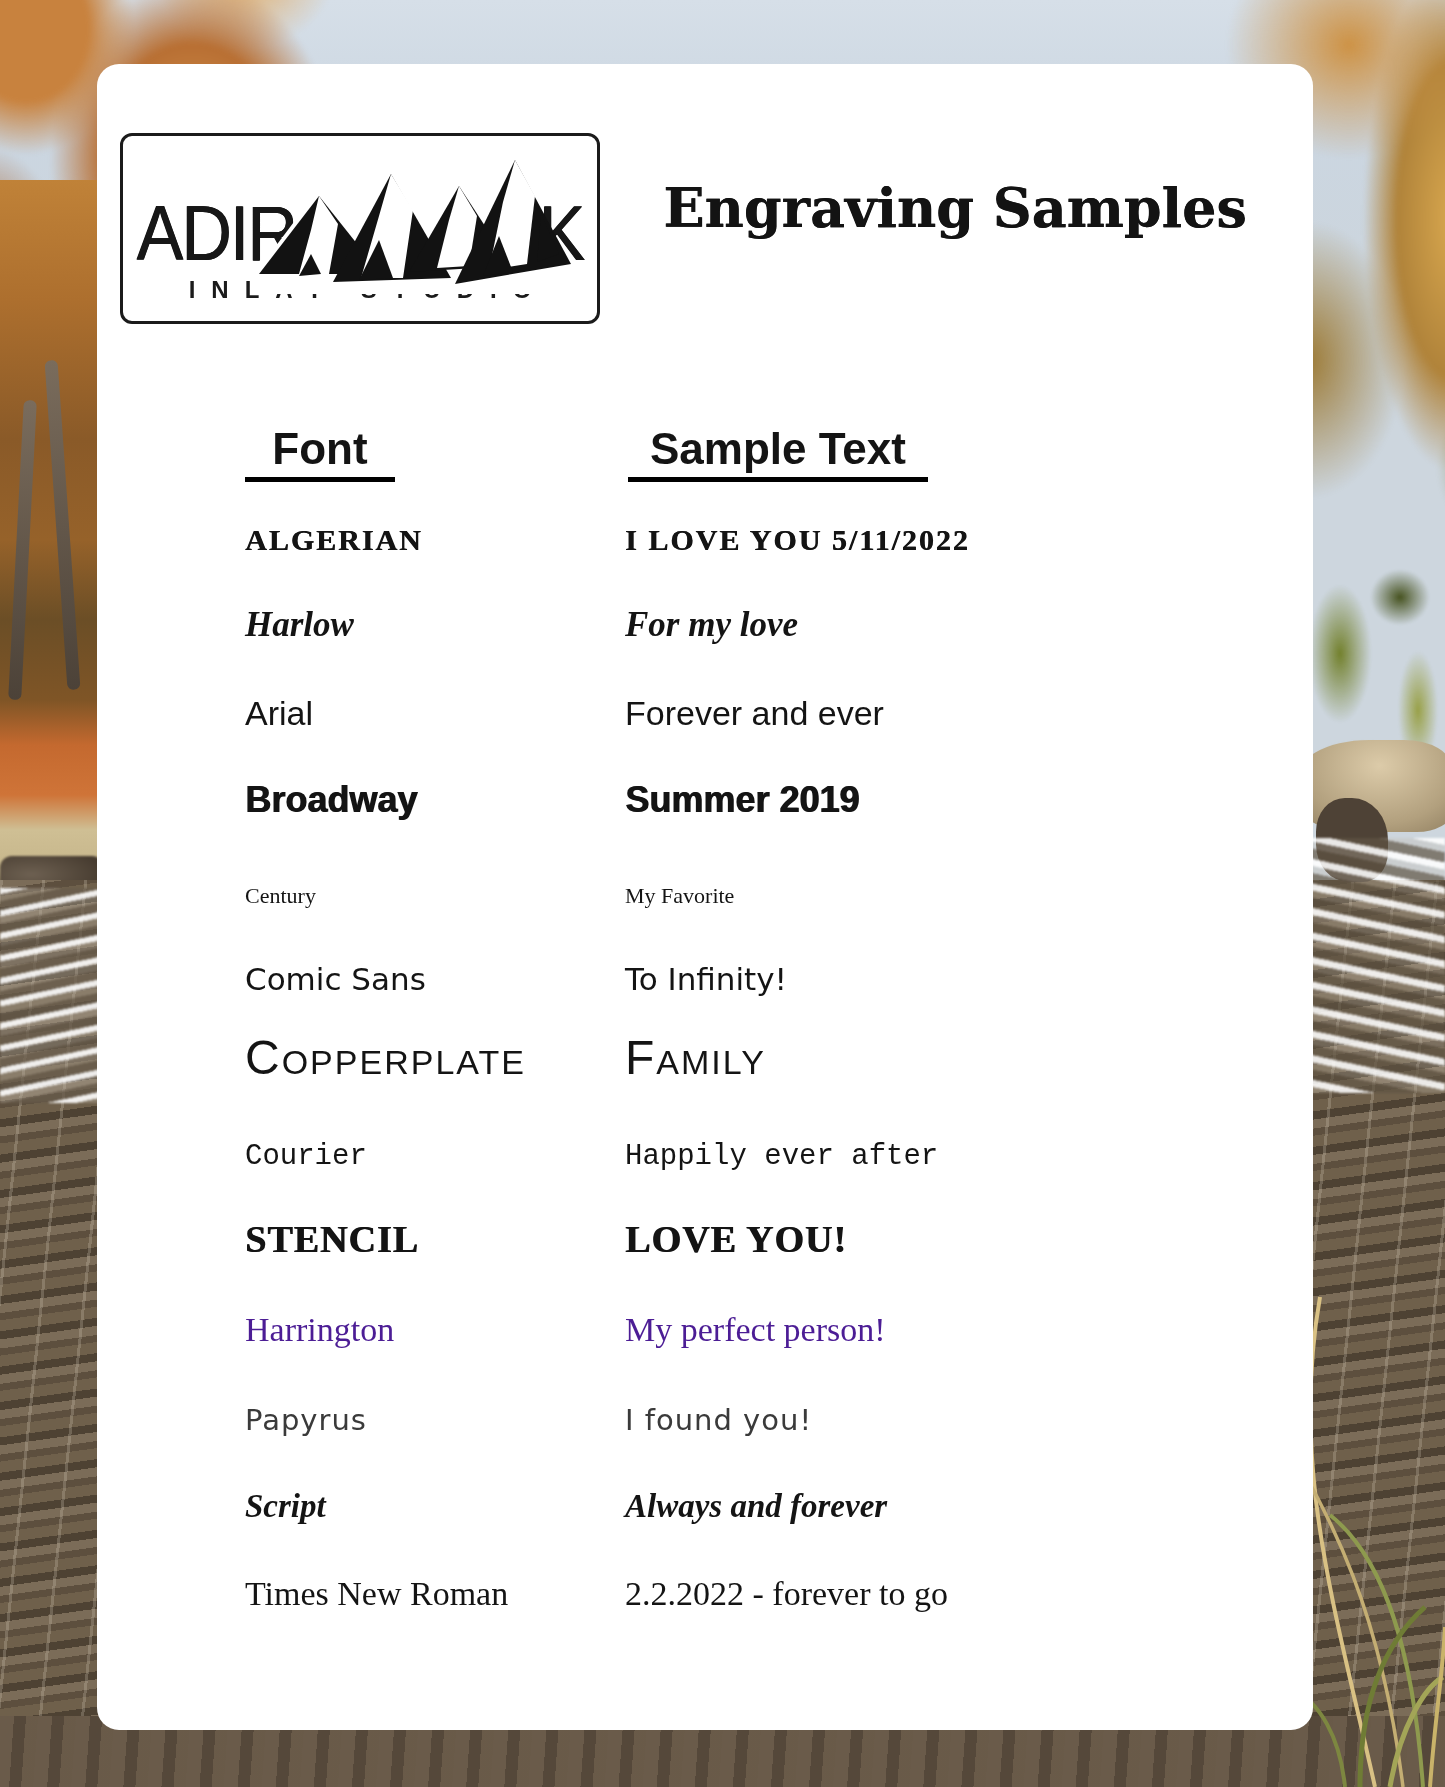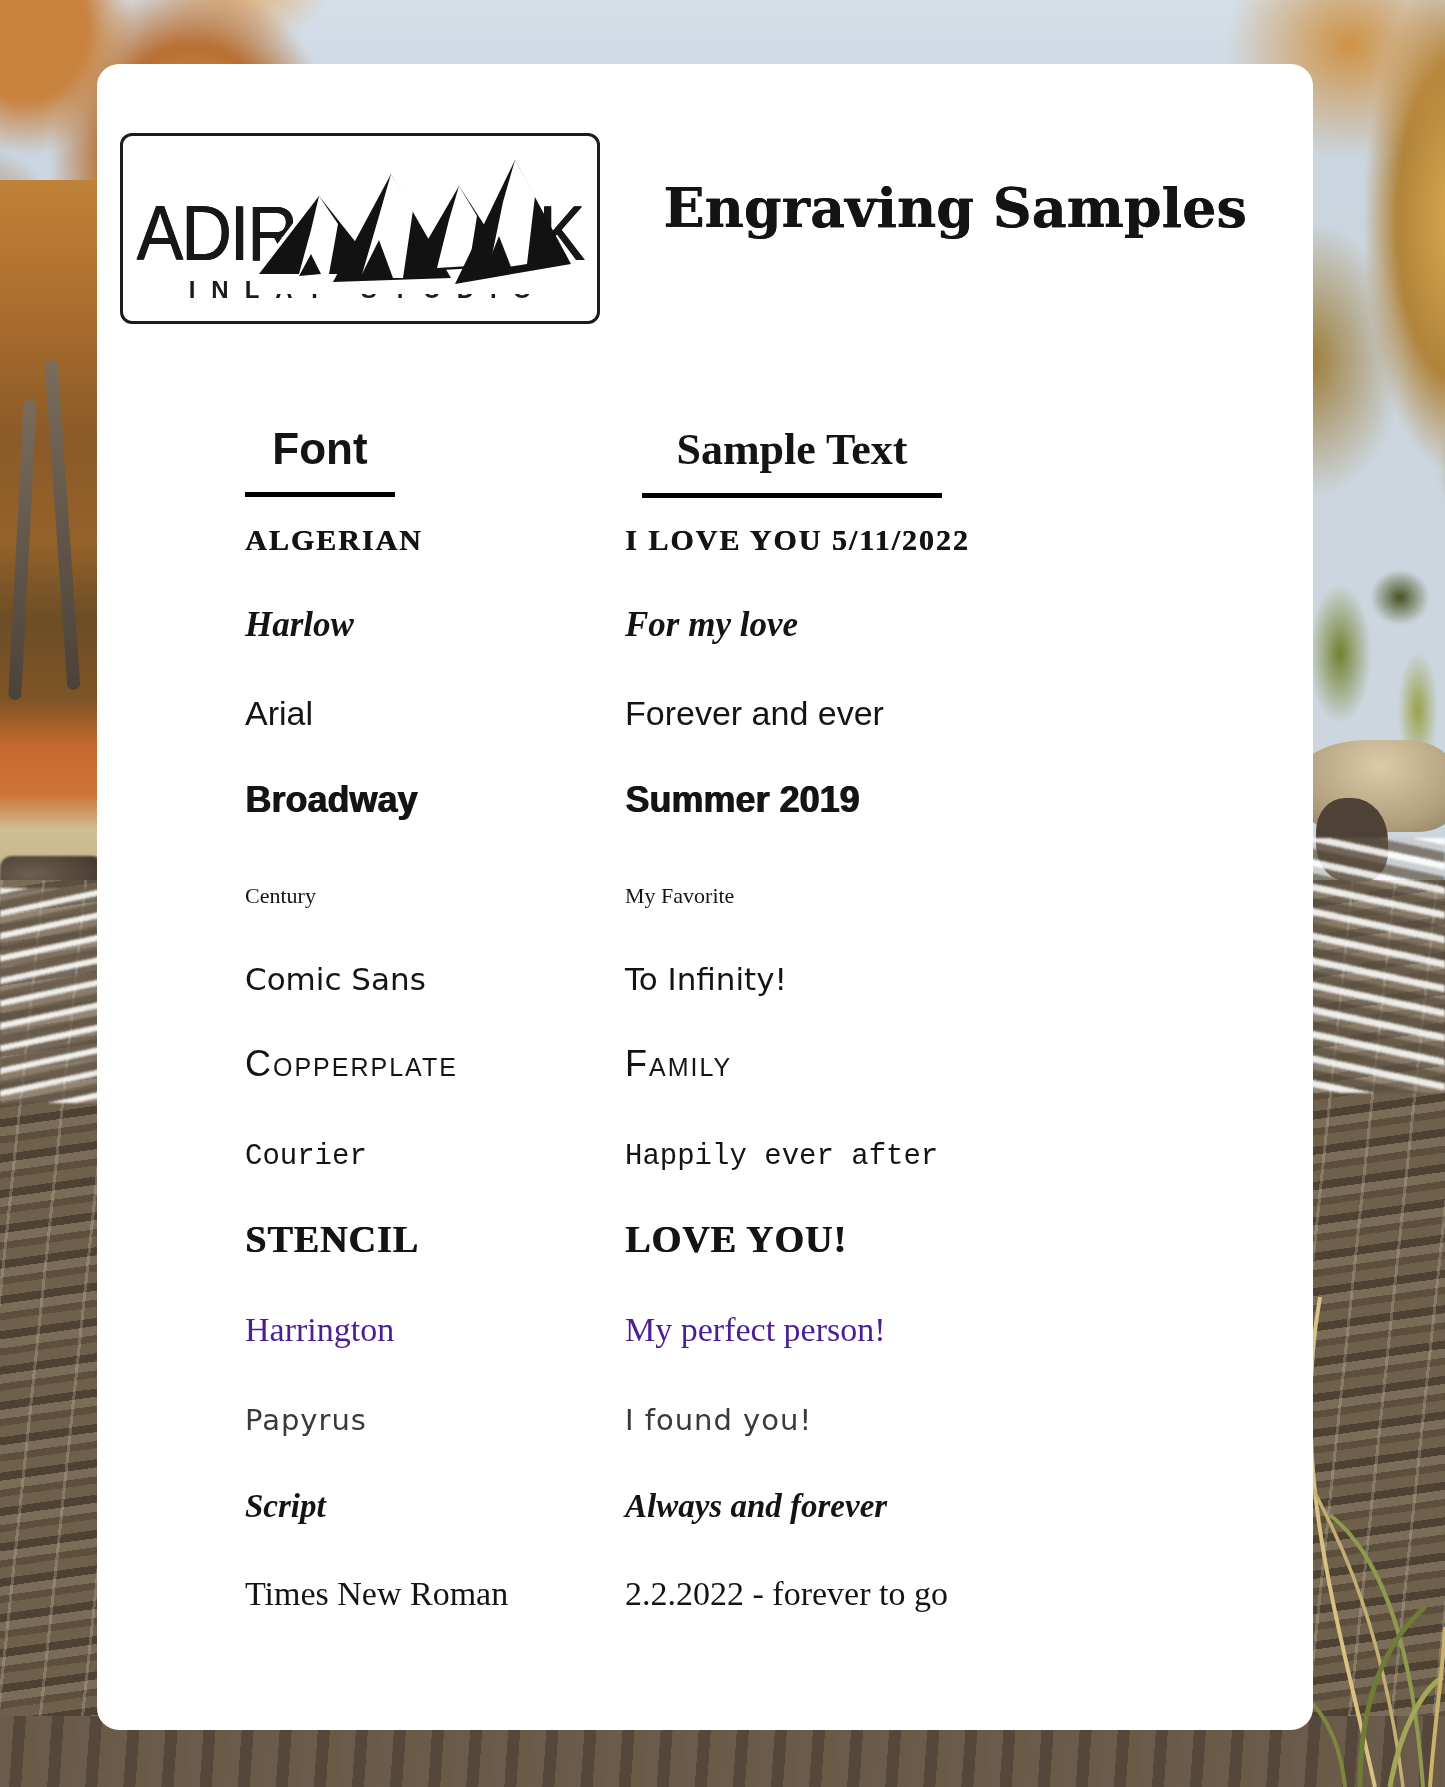--- a/index.html
+++ b/index.html
@@ -74,36 +74,36 @@
   .brand{position:absolute;left:0;right:0;top:62px;text-align:center;
     font-family:"Liberation Sans",sans-serif;font-size:70px;line-height:1;
     letter-spacing:-2px;color:#171717;transform:scaleY(1.12);
     text-shadow:.4px 0 currentColor,-.4px 0 currentColor;}
   .sub{position:absolute;left:0;right:0;top:140px;text-align:center;
     font-weight:bold;font-size:24px;letter-spacing:16px;text-indent:16px;color:#1b1b1b;}
   .title{position:absolute;left:500px;top:112px;width:716px;margin:0;text-align:center;
     font-family:"DejaVu Serif",serif;font-weight:bold;font-size:54px;color:#131313;
     text-shadow:.4px 0 currentColor;}
   .hdr{position:absolute;font-weight:bold;font-size:44px;text-align:center;
-    border-bottom:5px solid #000;padding-bottom:18px;}
+    border-bottom:5px solid #000;padding-bottom:3px;}
   .hdr-font{left:148px;top:360px;min-width:150px;}
-  .hdr-sample{left:545px;top:360px;min-width:300px;font-family:Liberation Serif, serif;}
+  .hdr-sample{left:531px;top:360px;min-width:300px;}
   .rows{position:absolute;left:0;top:405px;right:0;}
   .row{height:88px;display:flex;align-items:flex-end;}
   .cell{white-space:nowrap;}
   .font-name{margin-left:148px;width:380px;flex:0 0 auto;}
   .sample{flex:1;}
   
   .f-algerian{font-family:"Liberation Serif",serif;font-weight:bold;font-size:30px;letter-spacing:2px;text-shadow:.6px 0 currentColor;}
   .f-harlow{font-family:"Liberation Serif",serif;font-style:italic;font-weight:bold;font-size:35px;}
   .f-arial{font-family:"Liberation Sans",sans-serif;font-size:34px;}
   .f-broadway{font-family:"Liberation Sans",sans-serif;font-weight:bold;font-size:36px;text-shadow:1.1px 0 currentColor;}
   .f-century{font-family:"Liberation Serif",serif;font-size:22px;}
   .f-comic{font-family:"DejaVu Sans",sans-serif;font-size:31px;}
-  .f-copperplate{font-family:"Liberation Sans",sans-serif;font-variant:small-caps;font-size:36px;letter-spacing:2px;}
+  .f-copperplate{font-family:"Liberation Sans",sans-serif;font-variant:small-caps;font-size:48px;letter-spacing:2px;}
   .f-courier{font-family:"Liberation Mono",monospace;font-size:29px;}
   .f-stencil{font-family:"Liberation Serif",serif;font-weight:bold;font-size:38px;letter-spacing:1px;text-shadow:.8px 0 currentColor;}
   .f-harrington{font-family:"Liberation Serif",serif;font-size:34px;color:#4c1d95;}
   .f-papyrus{font-family:"DejaVu Sans",sans-serif;font-size:29px;color:#3a3a3a;letter-spacing:1px;}
   .f-script{font-family:"Liberation Serif",serif;font-style:italic;font-weight:bold;font-size:33px;}
   .f-times{font-family:"Liberation Serif",serif;font-size:34px;}
 </style>
 </head>
 <body>
 

